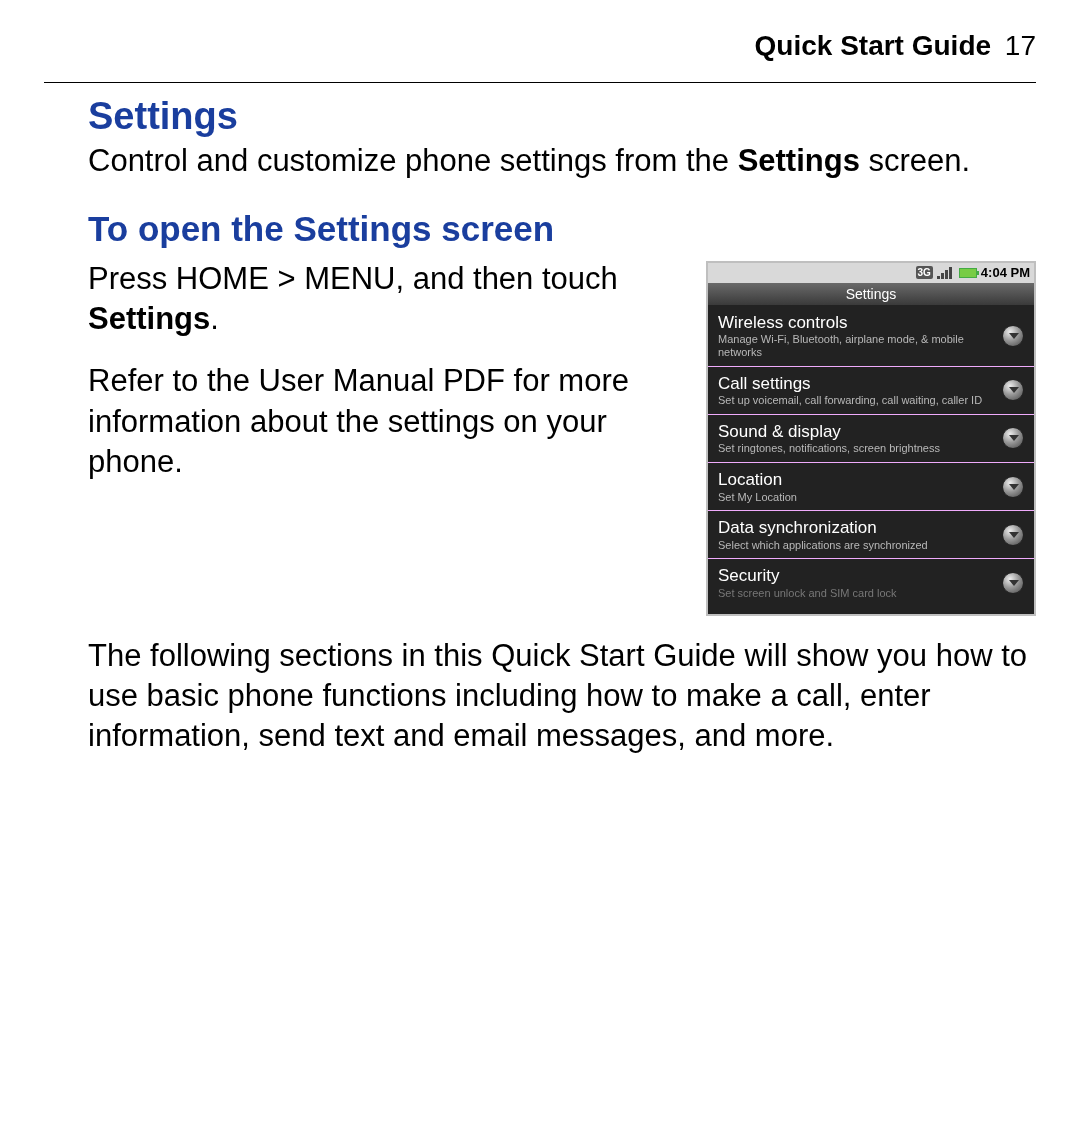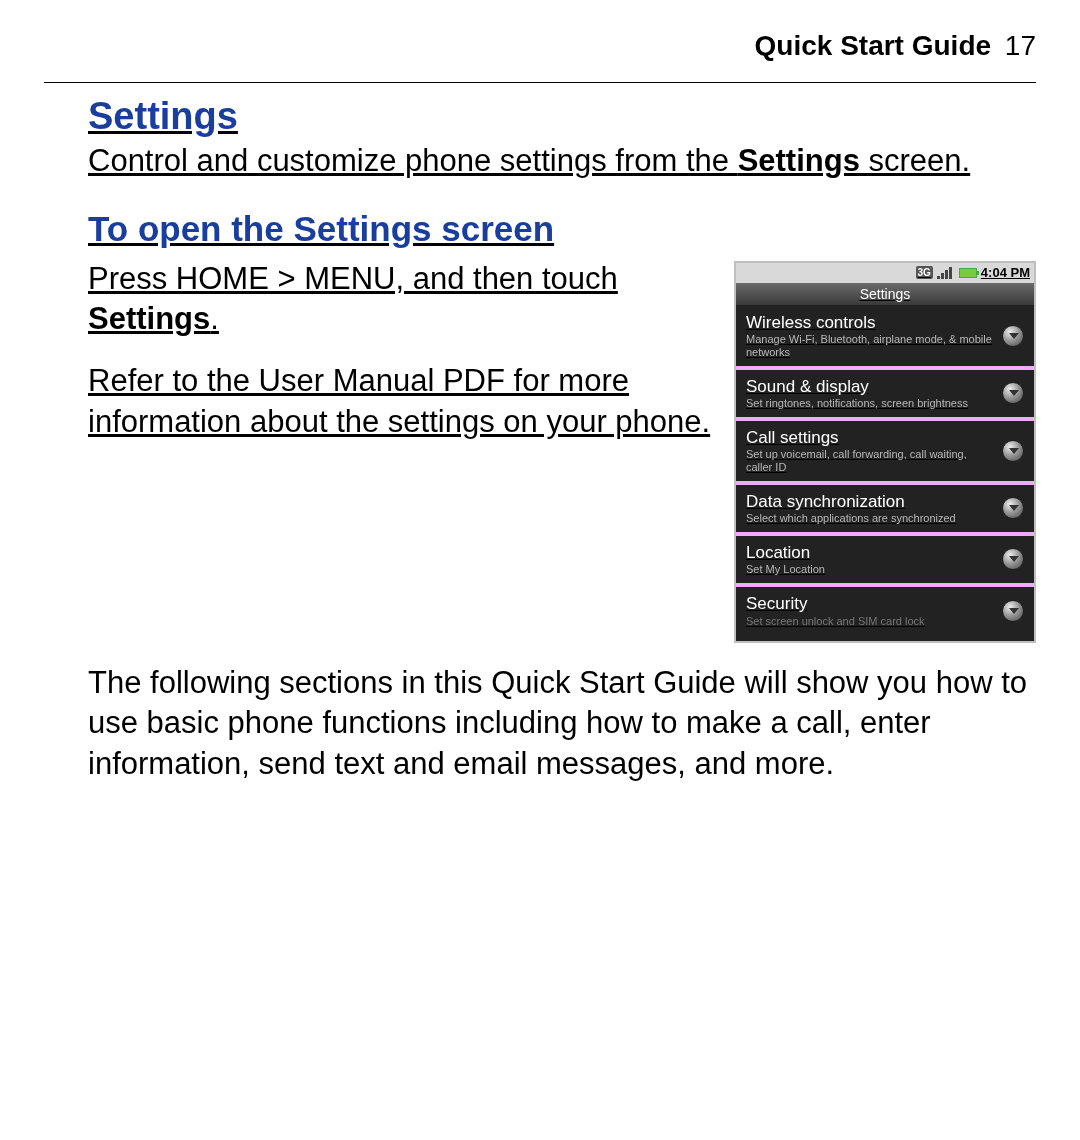--- a/index.html
+++ b/index.html
@@ -19,21 +19,20 @@
     text-align: right;
     font-size: 28px;
     padding-bottom: 20px;
     border-bottom: 1px solid #000;
     margin-bottom: 12px;
   }
   .page-header .title { font-weight: 700; }
   .page-header .num { font-weight: 400; margin-left: 6px; }
   .body-col {
     padding: 0 0 0 44px;
-    text-decoration: underline;
   }
   h1.section-title {
     color: #1a3e9e;
     font-size: 38px;
     font-weight: 700;
     margin: 0 0 4px 0;
   }
   p.intro {
     font-size: 31px;
     line-height: 1.25;
@@ -52,21 +51,21 @@
     margin: 0 0 10px 0;
   }
   p.body {
     font-size: 31px;
     line-height: 1.3;
     margin: 0 0 22px 0;
   }
 
   
   .phone {
-    width: 302px;
+    width: 330px;
     border: 2px solid #bfbfbf;
     background: #000;
     font-family: Arial, sans-serif;
     color: #fff;
     margin-top: 2px;
   }
   .statusbar {
     display: flex;
     justify-content: flex-end;
     align-items: center;
@@ -99,21 +98,21 @@
     text-align: center;
     font-size: 14px;
     padding: 3px 0;
     border-bottom: 1px solid #222;
   }
   .srow {
     display: flex;
     align-items: center;
     justify-content: space-between;
     padding: 7px 10px 7px 10px;
-    border-bottom: 4px solid #f0abfc;
+    border-bottom: 1px solid #f0abfc;
     background: #222;
   }
   .srow:last-child { border-bottom: none; padding-bottom: 14px; }
   .srow .txt { flex: 1; padding-right: 8px; }
   .srow .t1 { font-size: 17px; line-height: 1.15; color:#fff; }
   .srow .t2 { font-size: 11px; color: #b8b8b8; line-height: 1.15; margin-top:1px; }
   .srow.last .t2 { color:#777; }
   .chev {
     width: 22px; height: 22px; border-radius: 50%;
     background: radial-gradient(circle at 35% 30%, #eee 0%, #999 45%, #444 100%);
@@ -178,43 +177,43 @@
 
         <div class="srow">
           <div class="txt">
             <div class="t1">Wireless controls</div>
             <div class="t2">Manage Wi-Fi, Bluetooth, airplane mode, &amp; mobile networks</div>
           </div>
           <div class="chev"></div>
         </div>
         <div class="srow">
           <div class="txt">
+            <div class="t1">Call settings</div>
+            <div class="t2">Set up voicemail, call forwarding, call waiting, caller ID</div>
+          </div>
+          <div class="chev"></div>
+        </div>
+        <div class="srow">
+          <div class="txt">
             <div class="t1">Sound &amp; display</div>
             <div class="t2">Set ringtones, notifications, screen brightness</div>
           </div>
           <div class="chev"></div>
         </div>
         <div class="srow">
           <div class="txt">
-            <div class="t1">Call settings</div>
-            <div class="t2">Set up voicemail, call forwarding, call waiting, caller ID</div>
+            <div class="t1">Location</div>
+            <div class="t2">Set My Location</div>
           </div>
           <div class="chev"></div>
         </div>
         <div class="srow">
           <div class="txt">
             <div class="t1">Data synchronization</div>
             <div class="t2">Select which applications are synchronized</div>
-          </div>
-          <div class="chev"></div>
-        </div>
-        <div class="srow">
-          <div class="txt">
-            <div class="t1">Location</div>
-            <div class="t2">Set My Location</div>
           </div>
           <div class="chev"></div>
         </div>
         <div class="srow last">
           <div class="txt">
             <div class="t1">Security</div>
             <div class="t2">Set screen unlock and SIM card lock</div>
           </div>
           <div class="chev"></div>
         </div>

